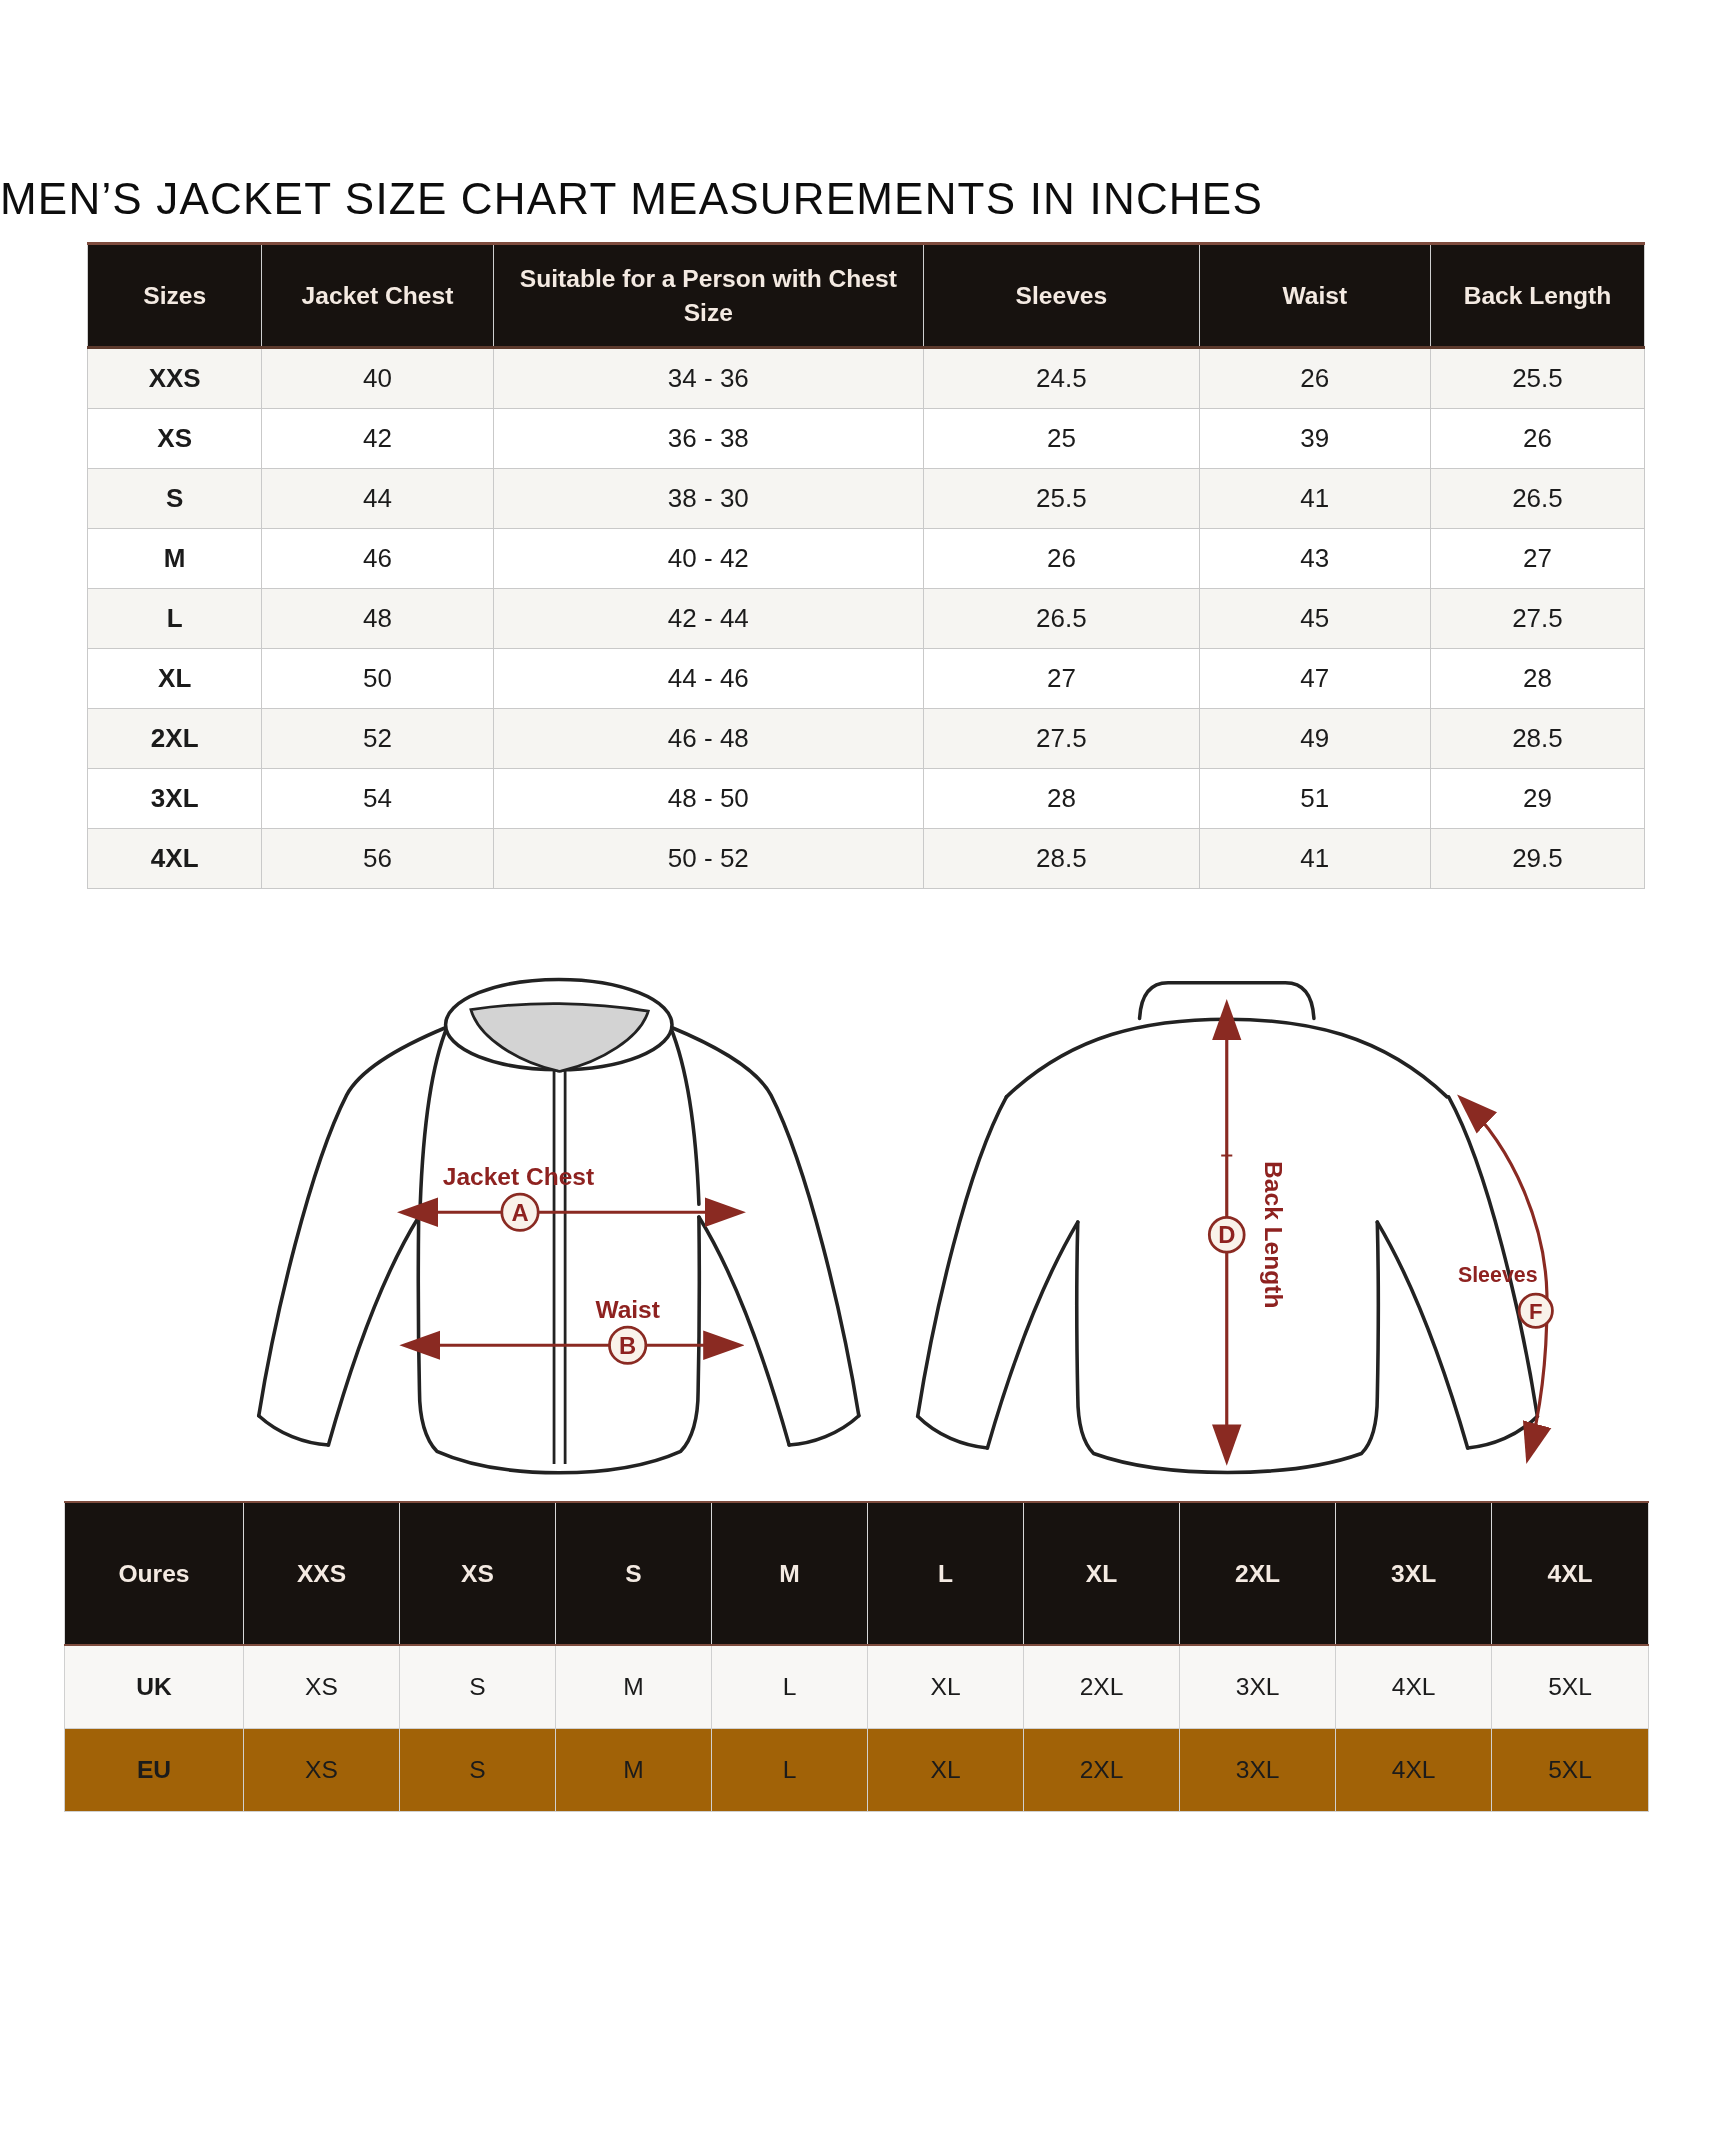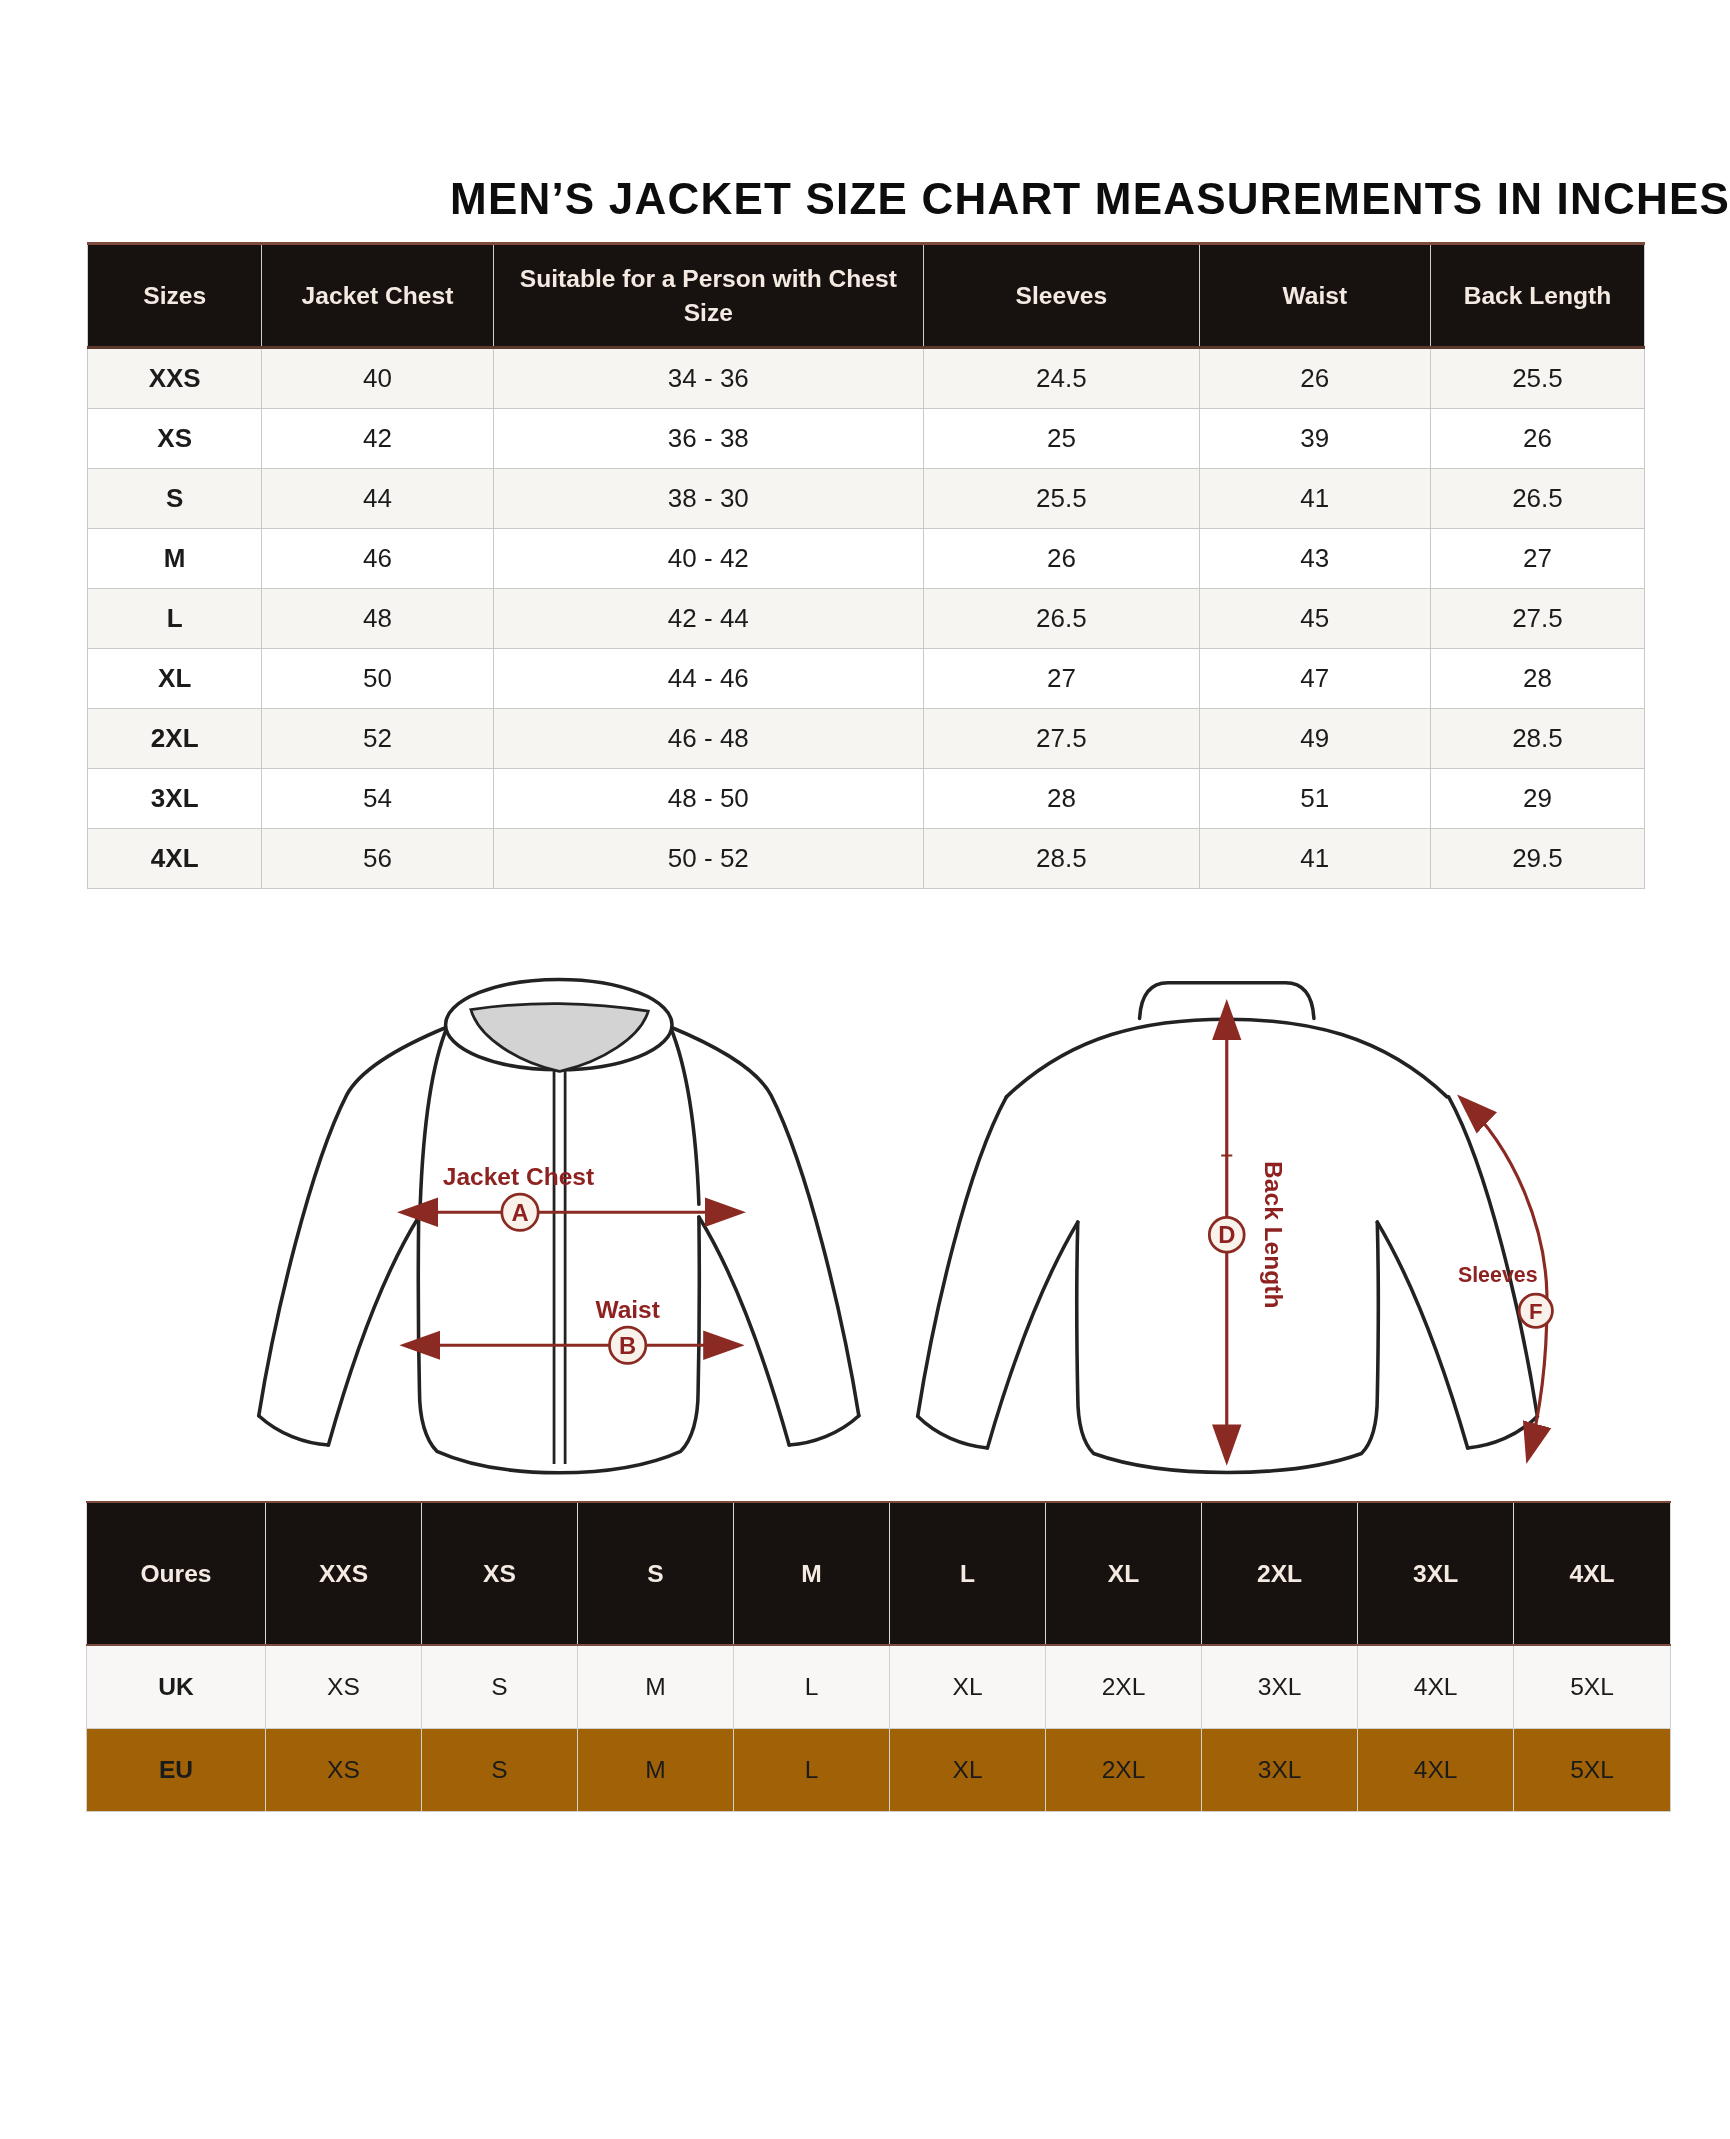--- a/index.html
+++ b/index.html
@@ -1,22 +1,22 @@
 <!DOCTYPE html>
 <html style="font-size:12.7px"><head>
 <meta charset="utf-8">
 <style>
   html,body{margin:0;padding:0;}
   body{
     width:1730px;height:2140px;position:relative;background:#ffffff;
     font-family:"Liberation Sans","DejaVu Sans",sans-serif;color:#1b1b1b;
   }
   .page-title{
-    position:absolute;top:174px;left:0;width:100%;text-align:right;
-    font-size:44px;font-weight:bold;letter-spacing:1.2px;color:#0d0d0d;white-space:nowrap;
+    position:absolute;top:174px;left:0;width:100%;text-align:left;
+    font-size:44px;font-weight:normal;letter-spacing:1.2px;color:#0d0d0d;white-space:nowrap;
   }
   
   table{border-collapse:collapse;table-layout:fixed;}
   .size-table{position:absolute;left:87px;top:242px;width:1558px;}
   .size-table thead th{
     height:101px;background:#17120f;color:#f4eae2;font-size:24.6px;font-weight:bold;
     border-top:3.2px solid #7e4c3e;border-bottom:3.2px solid #5d3a2d;
     border-left:1.6px solid #cfcfcf;border-right:1.6px solid #cfcfcf;
     text-align:center;vertical-align:middle;padding:0 11px;line-height:1.35;
   }
@@ -24,21 +24,21 @@
     height:57px;font-size:26px;text-align:center;vertical-align:middle;
     border:1.6px solid #c9c9c9;background:#ffffff;
   }
   .size-table tbody tr:nth-child(odd) td{background:#f6f5f2;}
   .size-table td.first-col{font-weight:bold;}
   
   .diagrams{position:absolute;left:235px;top:943px;display:flex;gap:4.8px;}
   .diagrams svg{display:block;}
   .ann-text{font-family:"Liberation Sans","DejaVu Sans",sans-serif;font-weight:bold;fill:#8e2220;}
   
-  .conv-table{position:absolute;left:86px;top:1501px;width:1585px;}
+  .conv-table{position:absolute;left:64px;top:1501px;width:1585px;}
   .conv-table thead th{
     height:139px;background:#17120f;color:#f4eae2;font-size:24.6px;font-weight:bold;
     border-top:2.4px solid #7e4c3e;border-bottom:2.4px solid #7e4c3e;
     border-left:1.6px solid #d8d8d8;border-right:1.6px solid #d8d8d8;
     text-align:center;vertical-align:middle;
   }
   .conv-table tbody td{
     height:80px;font-size:24.6px;text-align:center;vertical-align:middle;
     border:1.6px solid #d0d0d0;background:#a16207;
   }

